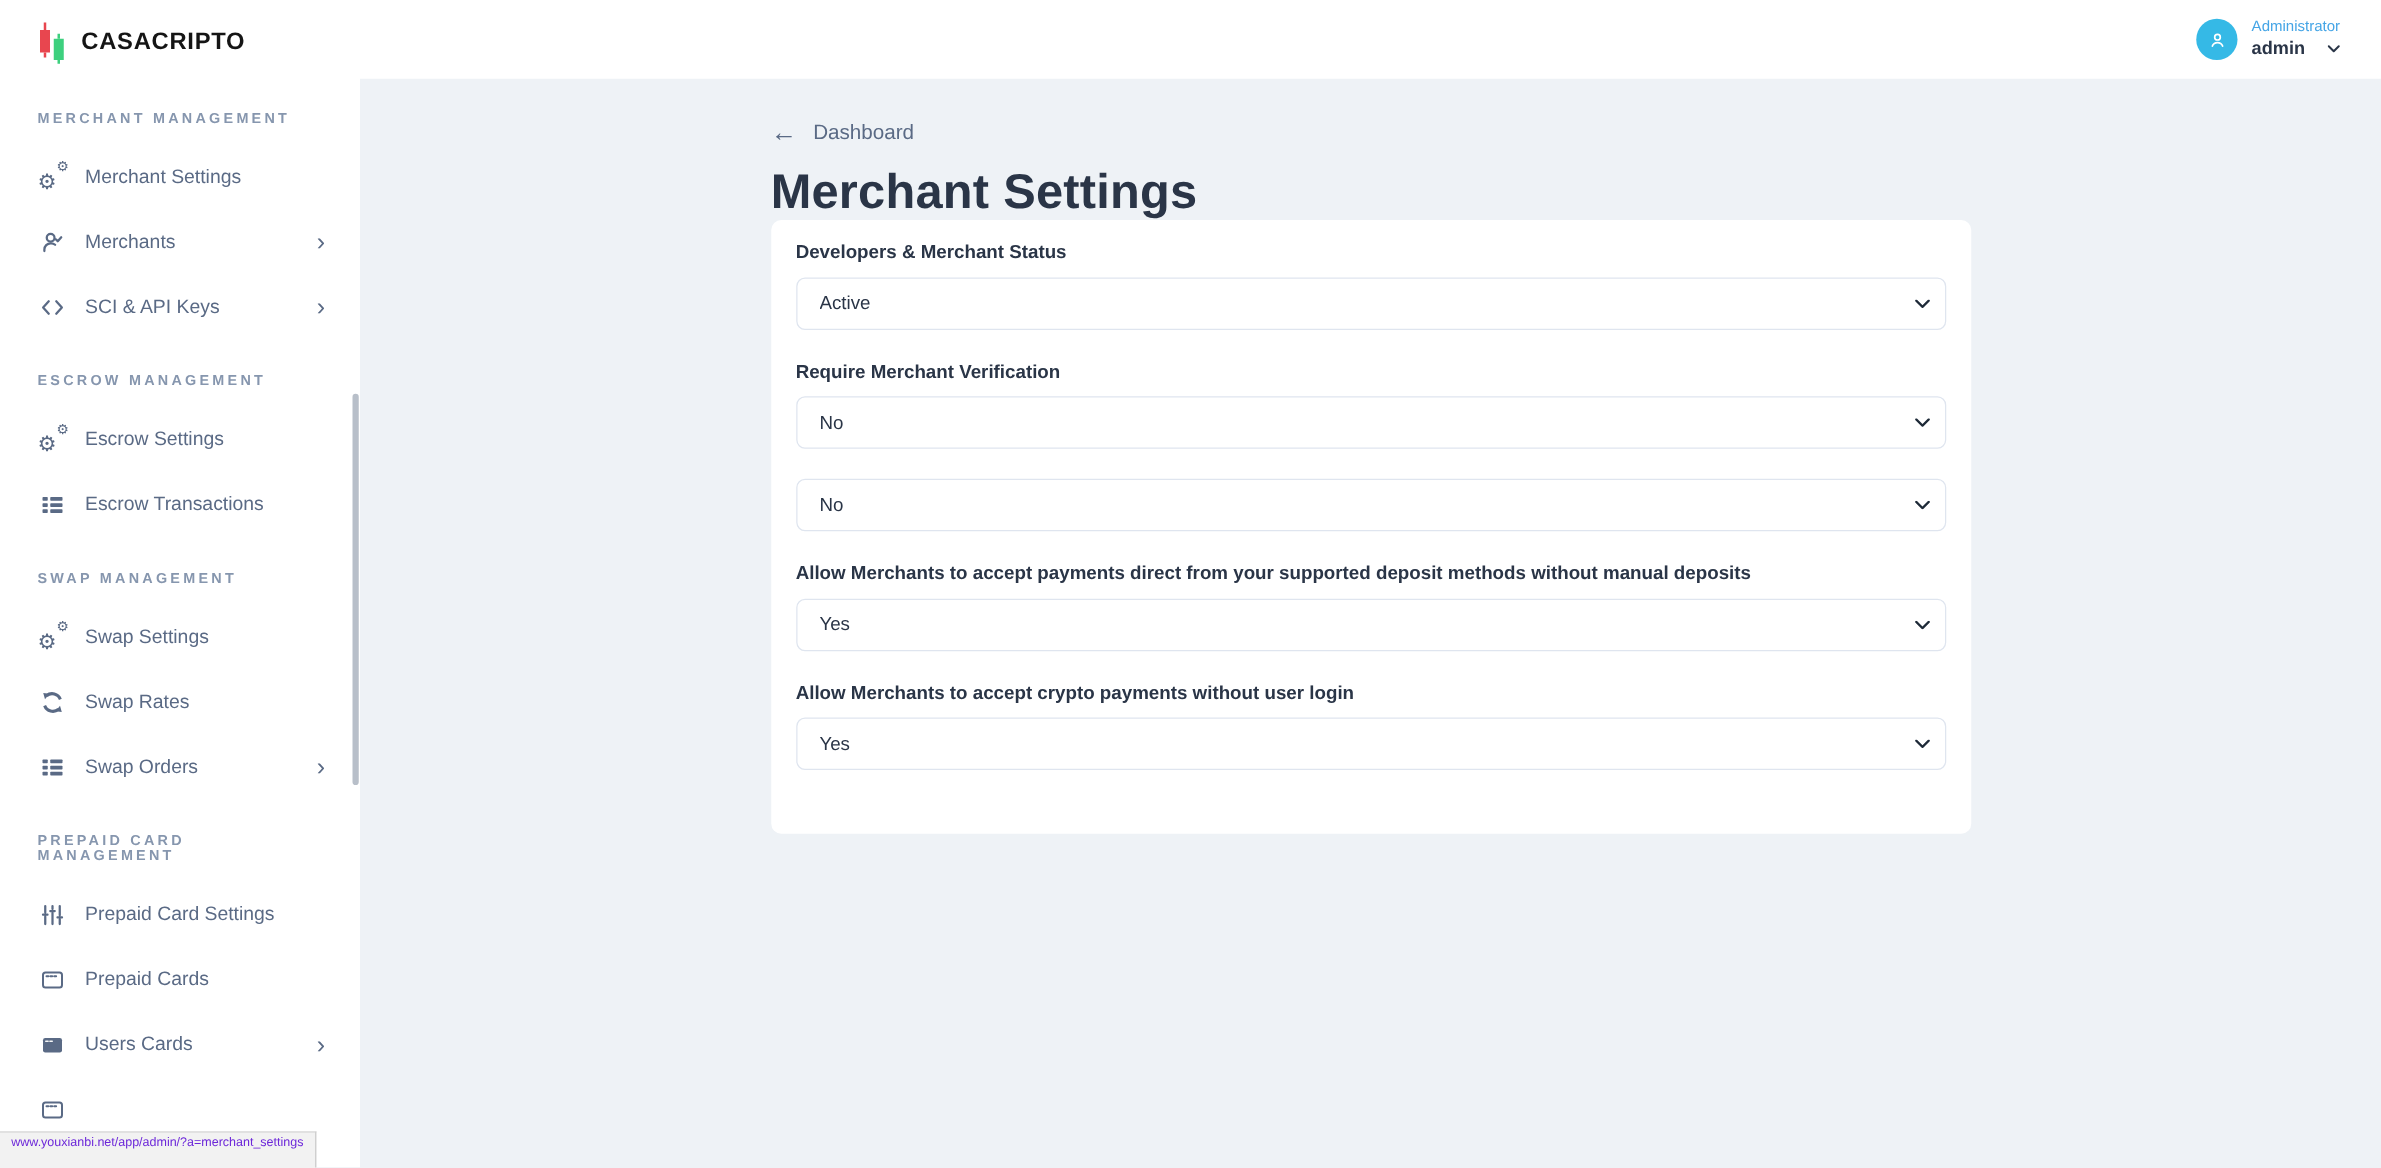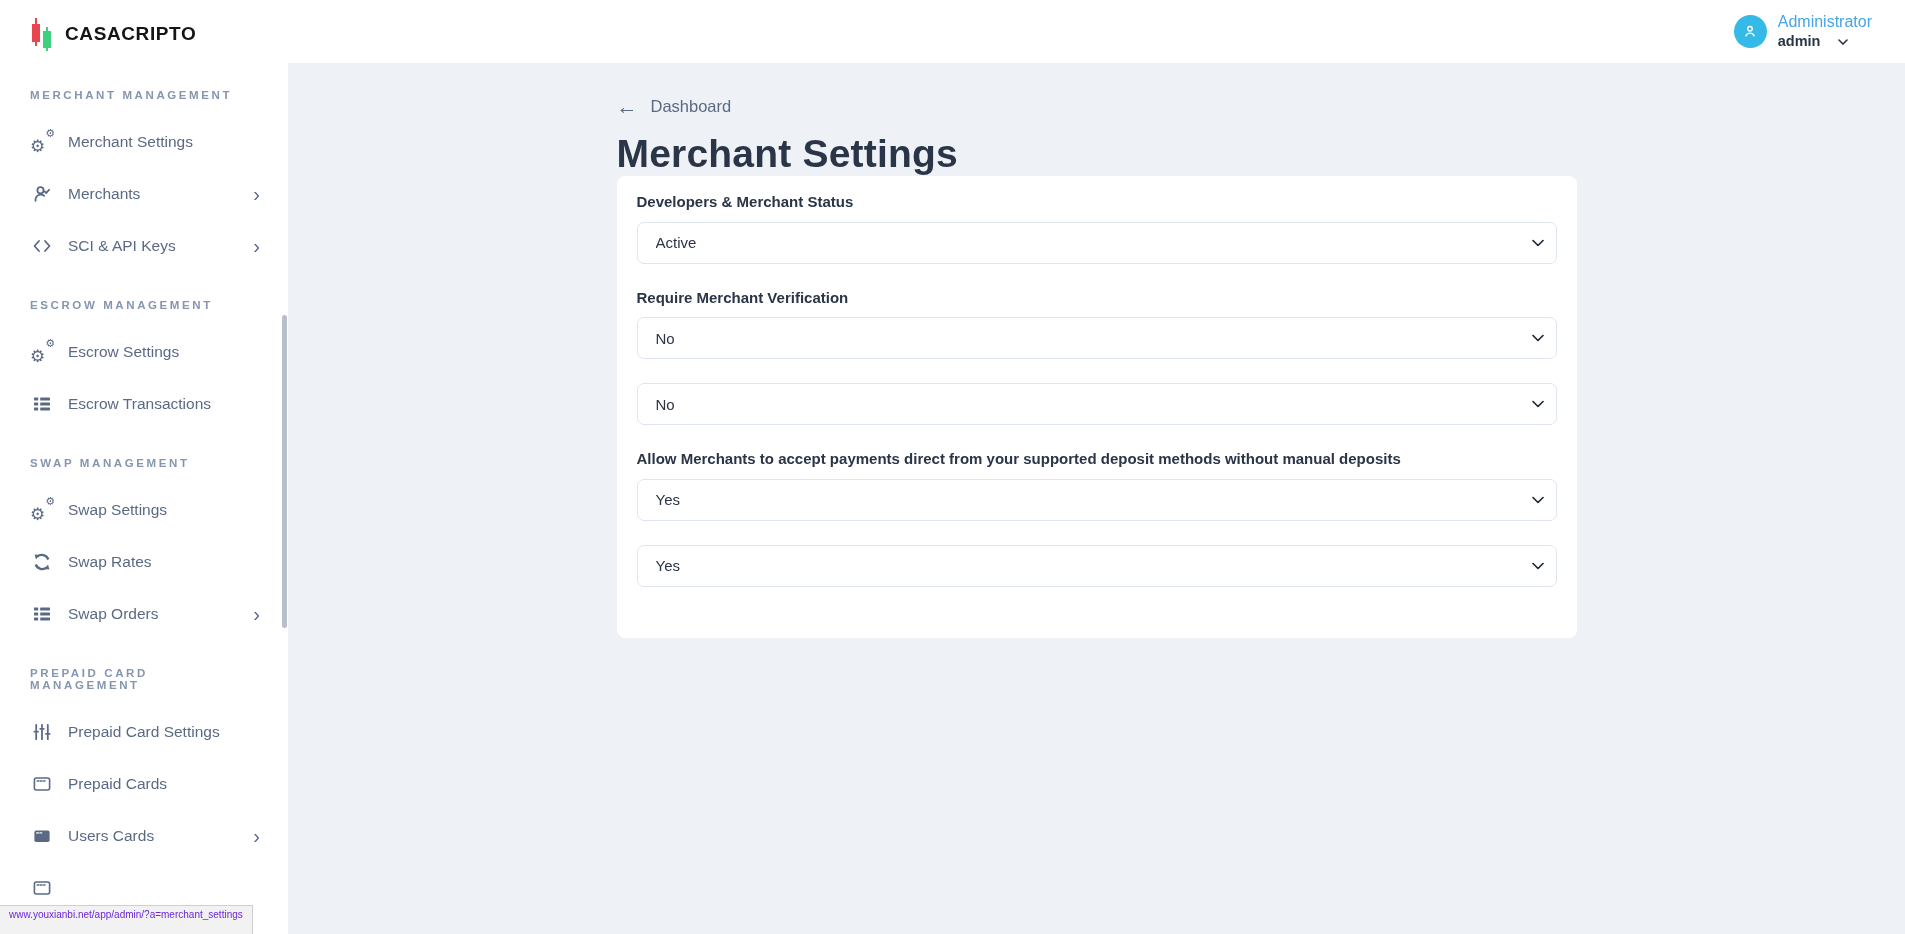--- a/index.html
+++ b/index.html
@@ -32,21 +32,21 @@
   .gears .g1 { position:absolute; left:-1px; bottom:-3px; font-size:17px; }
   .gears .g2 { position:absolute; right:-2px; top:-4px; font-size:11px; }
   .sidebar-scroll-thumb { position:absolute; top:315px; right:1px; width:5px; height:313px; background:#b8bfc9; border-radius:3px; cursor:pointer; }
 
   
   .main { flex:1; display:flex; flex-direction:column; height:100%; min-width:0; }
   .topbar { height:63px; background:#fff; display:flex; align-items:center; justify-content:flex-end; padding-right:33px; flex-shrink:0; }
   .user-menu { display:flex; align-items:center; gap:11px; cursor:pointer; }
   .avatar { width:33px; height:33px; border-radius:50%; background:#35b9e6; display:flex; align-items:center; justify-content:center; flex-shrink:0; }
   .user-col { display:flex; flex-direction:column; line-height:1.3; }
-  .user-role { color:#45a5e6; font-size:16px; }
+  .user-role { color:#45a5e6; font-size:12px; }
   .user-name { color:#2a3547; font-size:14.5px; font-weight:600; display:flex; align-items:center; gap:18px; }
 
   .content { flex:1; overflow:hidden; }
   .content-inner { width:960px; margin:0 auto; padding-top:33px; }
   .breadcrumb { display:flex; align-items:center; gap:13px; color:#5a6a85; font-size:16.5px; }
   .back-arrow { font-size:21px; line-height:1; cursor:pointer; }
   .breadcrumb-label { cursor:pointer; }
   .page-title { margin:15px 0 0; font-size:39px; font-weight:600; color:#2a3547; letter-spacing:0.2px; }
 
   .card { background:#fff; border-radius:8px; padding:16px 20px 27px; }
@@ -287,20 +287,21 @@
                 <div class="control-wrap">
                   <select class="control"><option>Yes</option></select>
                   <span class="select-caret">
                     <svg viewBox="0 0 12 7" width="12" height="7" fill="none" stroke="#1e2a38" stroke-width="1.7" stroke-linecap="round" stroke-linejoin="round">
                       <path d="M1 1 L6 6 L11 1"></path>
                     </svg>
                   </span>
                 </div>
               </div>
               <div class="form-field">
+                <div class="field-label">Allow Merchants to accept crypto payments without user login</div>
                 <div class="control-wrap">
                   <select class="control"><option>Yes</option></select>
                   <span class="select-caret">
                     <svg viewBox="0 0 12 7" width="12" height="7" fill="none" stroke="#1e2a38" stroke-width="1.7" stroke-linecap="round" stroke-linejoin="round">
                       <path d="M1 1 L6 6 L11 1"></path>
                     </svg>
                   </span>
                 </div>
               </div>
             </div>

